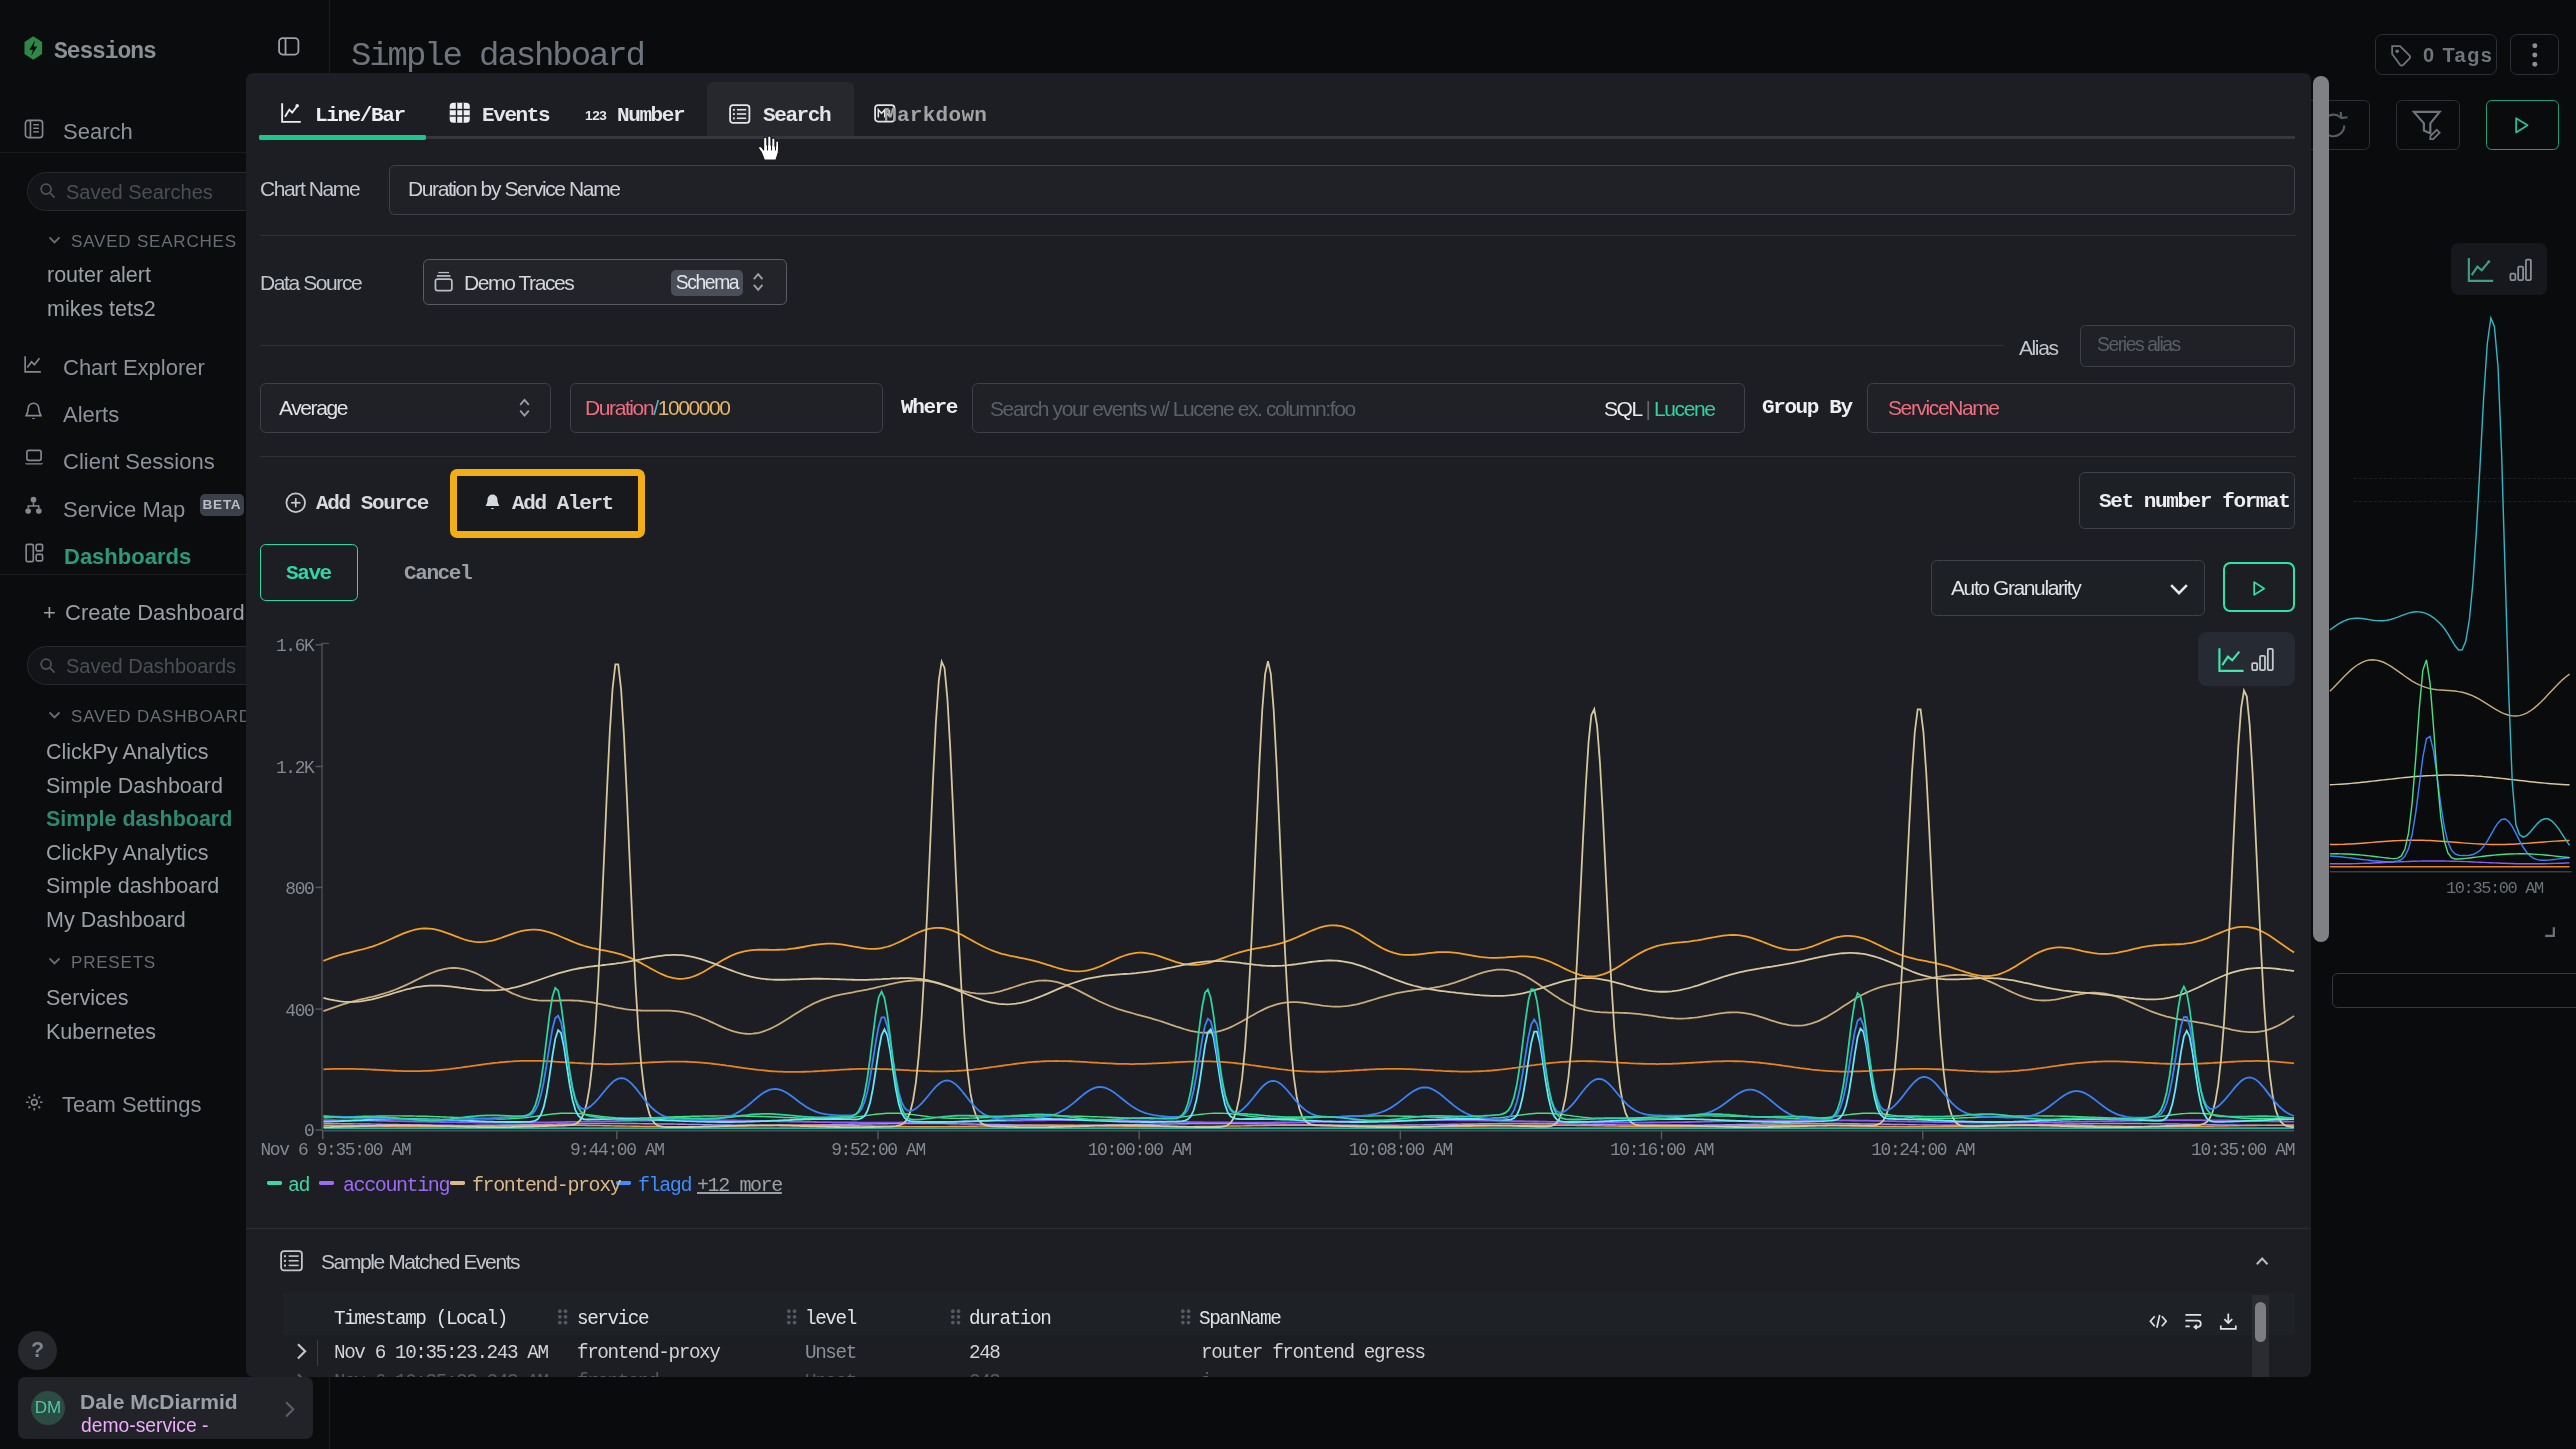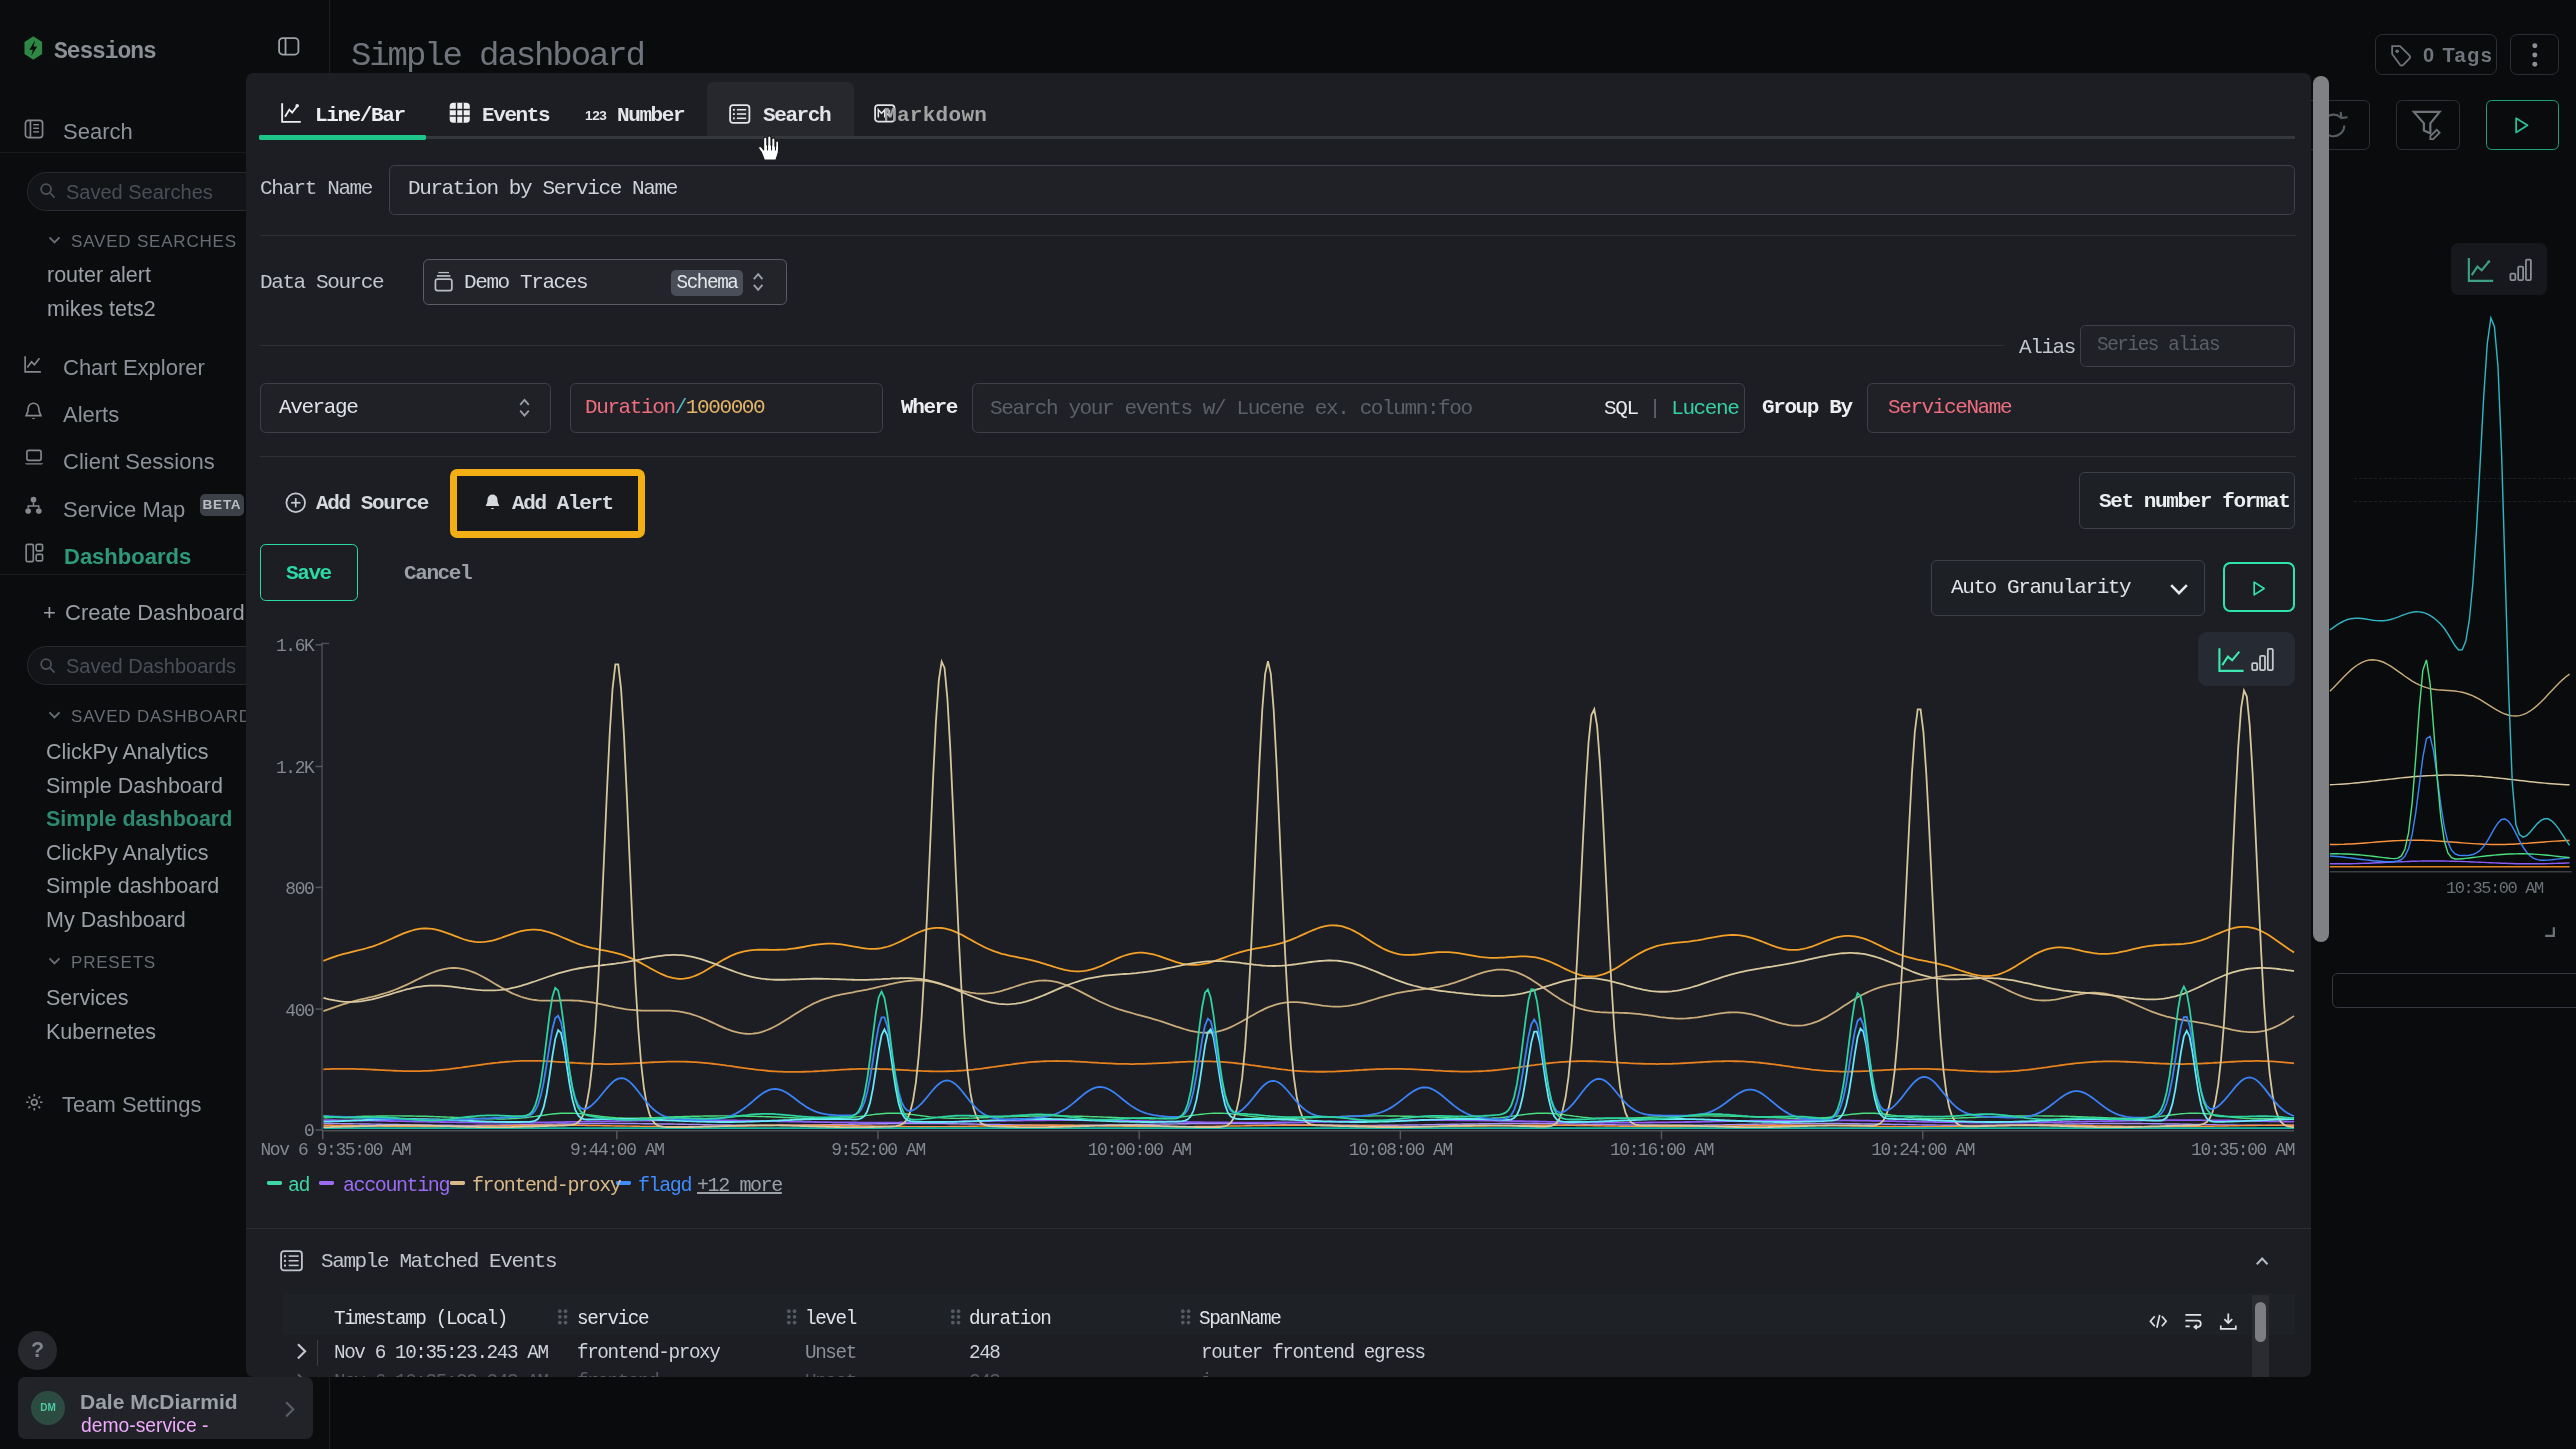--- a/index.html
+++ b/index.html
@@ -1,18 +1,18 @@
 <!DOCTYPE html>
 <html style="font-size:11.4px"><head><meta charset="utf-8"><title>Simple dashboard</title>
 <style>
 *{margin:0;padding:0;box-sizing:border-box}
 html,body{width:2576px;height:1450px;background:#0a0b0d;overflow:hidden}
 body{font-family:"Liberation Sans",sans-serif;position:relative;color:#e3e5e8}
 .ab{position:absolute}
-.mt{font-family:Liberation Mono, monospace;font-size:21px;letter-spacing:-1.4px;white-space:pre}
+.mt{font-family:Liberation Sans, sans-serif;font-size:21px;letter-spacing:-1.4px;white-space:pre}
 .mtb{font-family:"Liberation Mono",monospace;font-size:21px;letter-spacing:-1.4px;font-weight:bold;white-space:pre}
 .tb{font-family:"Liberation Mono",monospace;font-size:19.3px;letter-spacing:-1.4px;white-space:pre}
 .ax{font-family:"Liberation Mono",monospace;font-size:20px;letter-spacing:-1.4px;white-space:pre}
 .sans{font-family:"Liberation Sans",sans-serif}
 .lbl{color:#c2c6cd}
 .inp{background:#1f2127;border:1.4px solid #3d414a;border-radius:5.7px}
 .hr{background:#2e3136;height:1.4px}
 svg{display:block;overflow:visible}
 </style></head>
 <body>
@@ -102,21 +102,21 @@
 <div class="ab sans" style="left:71px;top:953px;font-size:17px;letter-spacing:0.8px;color:#686d75">PRESETS</div>
 <div class="ab sans" style="left:46px;top:986px;font-size:21.5px;color:#9b9fa6">Services</div>
 <div class="ab sans" style="left:46px;top:1020px;font-size:21.5px;color:#9b9fa6">Kubernetes</div>
 <svg class="ab" style="left:25px;top:1093px" width="18.6" height="18.6" viewBox="0 0 26 26">
     <circle cx="13" cy="13" r="4" fill="none" stroke="#85898f" stroke-width="2.2"></circle>
     <path d="M13 1.5 V5 M13 21 V24.5 M1.5 13 H5 M21 13 H24.5 M4.9 4.9 L7.3 7.3 M18.7 18.7 L21.1 21.1 M4.9 21.1 L7.3 18.7 M18.7 7.3 L21.1 4.9" stroke="#85898f" stroke-width="2.2"></path>
   </svg>
 <div class="ab sans" style="left:62px;top:1092px;font-size:22px;color:#8d9199">Team Settings</div>
 <div class="ab sans" style="left:18px;top:1331px;width:39px;height:39px;border-radius:19.3px;background:#26282e;color:#7e838c;font-size:21.5px;font-weight:bold;text-align:center;line-height:39px">?</div>
 <div class="ab" style="left:18px;top:1377px;width:295px;height:62px;border-radius:7.2px;background:#212329"></div>
-<div class="ab sans" style="left:31px;top:1391px;width:34px;height:34px;border-radius:17px;background:#2c4c42;color:#4ec9a4;font-size:10px;font-weight:bold;text-align:center;line-height:34px">DM</div>
+<div class="ab sans" style="left:31px;top:1391px;width:34px;height:34px;border-radius:17px;background:#2c4c42;color:#4ec9a4;font-size:17px;font-weight:normal;text-align:center;line-height:34px">DM</div>
 <div class="ab sans" style="left:80px;top:1390px;font-size:21px;font-weight:bold;color:#9ba0a8">Dale McDiarmid</div>
 <div class="ab sans" style="left:81px;top:1415px;font-size:19.3px;color:#f0abfc">demo-service -</div>
 <svg class="ab" style="left:284px;top:1400px" width="11.4" height="18.6" viewBox="0 0 16 26">
     <path d="M3 3 L13 13 L3 23" fill="none" stroke="#5a5e66" stroke-width="3"></path>
   </svg>
 <div class="ab" style="left:351px;top:37px;font-family:'Liberation Mono',monospace;font-size:34px;letter-spacing:-2.1px;color:#70757d;white-space:pre">Simple dashboard</div>
 <div class="ab" style="left:2375px;top:34px;width:122px;height:41px;border:1.4px solid #2c2f35;border-radius:7.2px"></div>
 <svg class="ab" style="left:2390px;top:44px" width="21.5" height="21.5" viewBox="0 0 30 30">
     <path d="M3 3 H14 L27 16 a3 3 0 0 1 0 4.5 L18.5 29 a3 3 0 0 1 -4.5 0 L3 14 Z" fill="none" stroke="#6f747c" stroke-width="2.5"></path>
     <circle cx="10" cy="10" r="2.5" fill="#6f747c"></circle>

